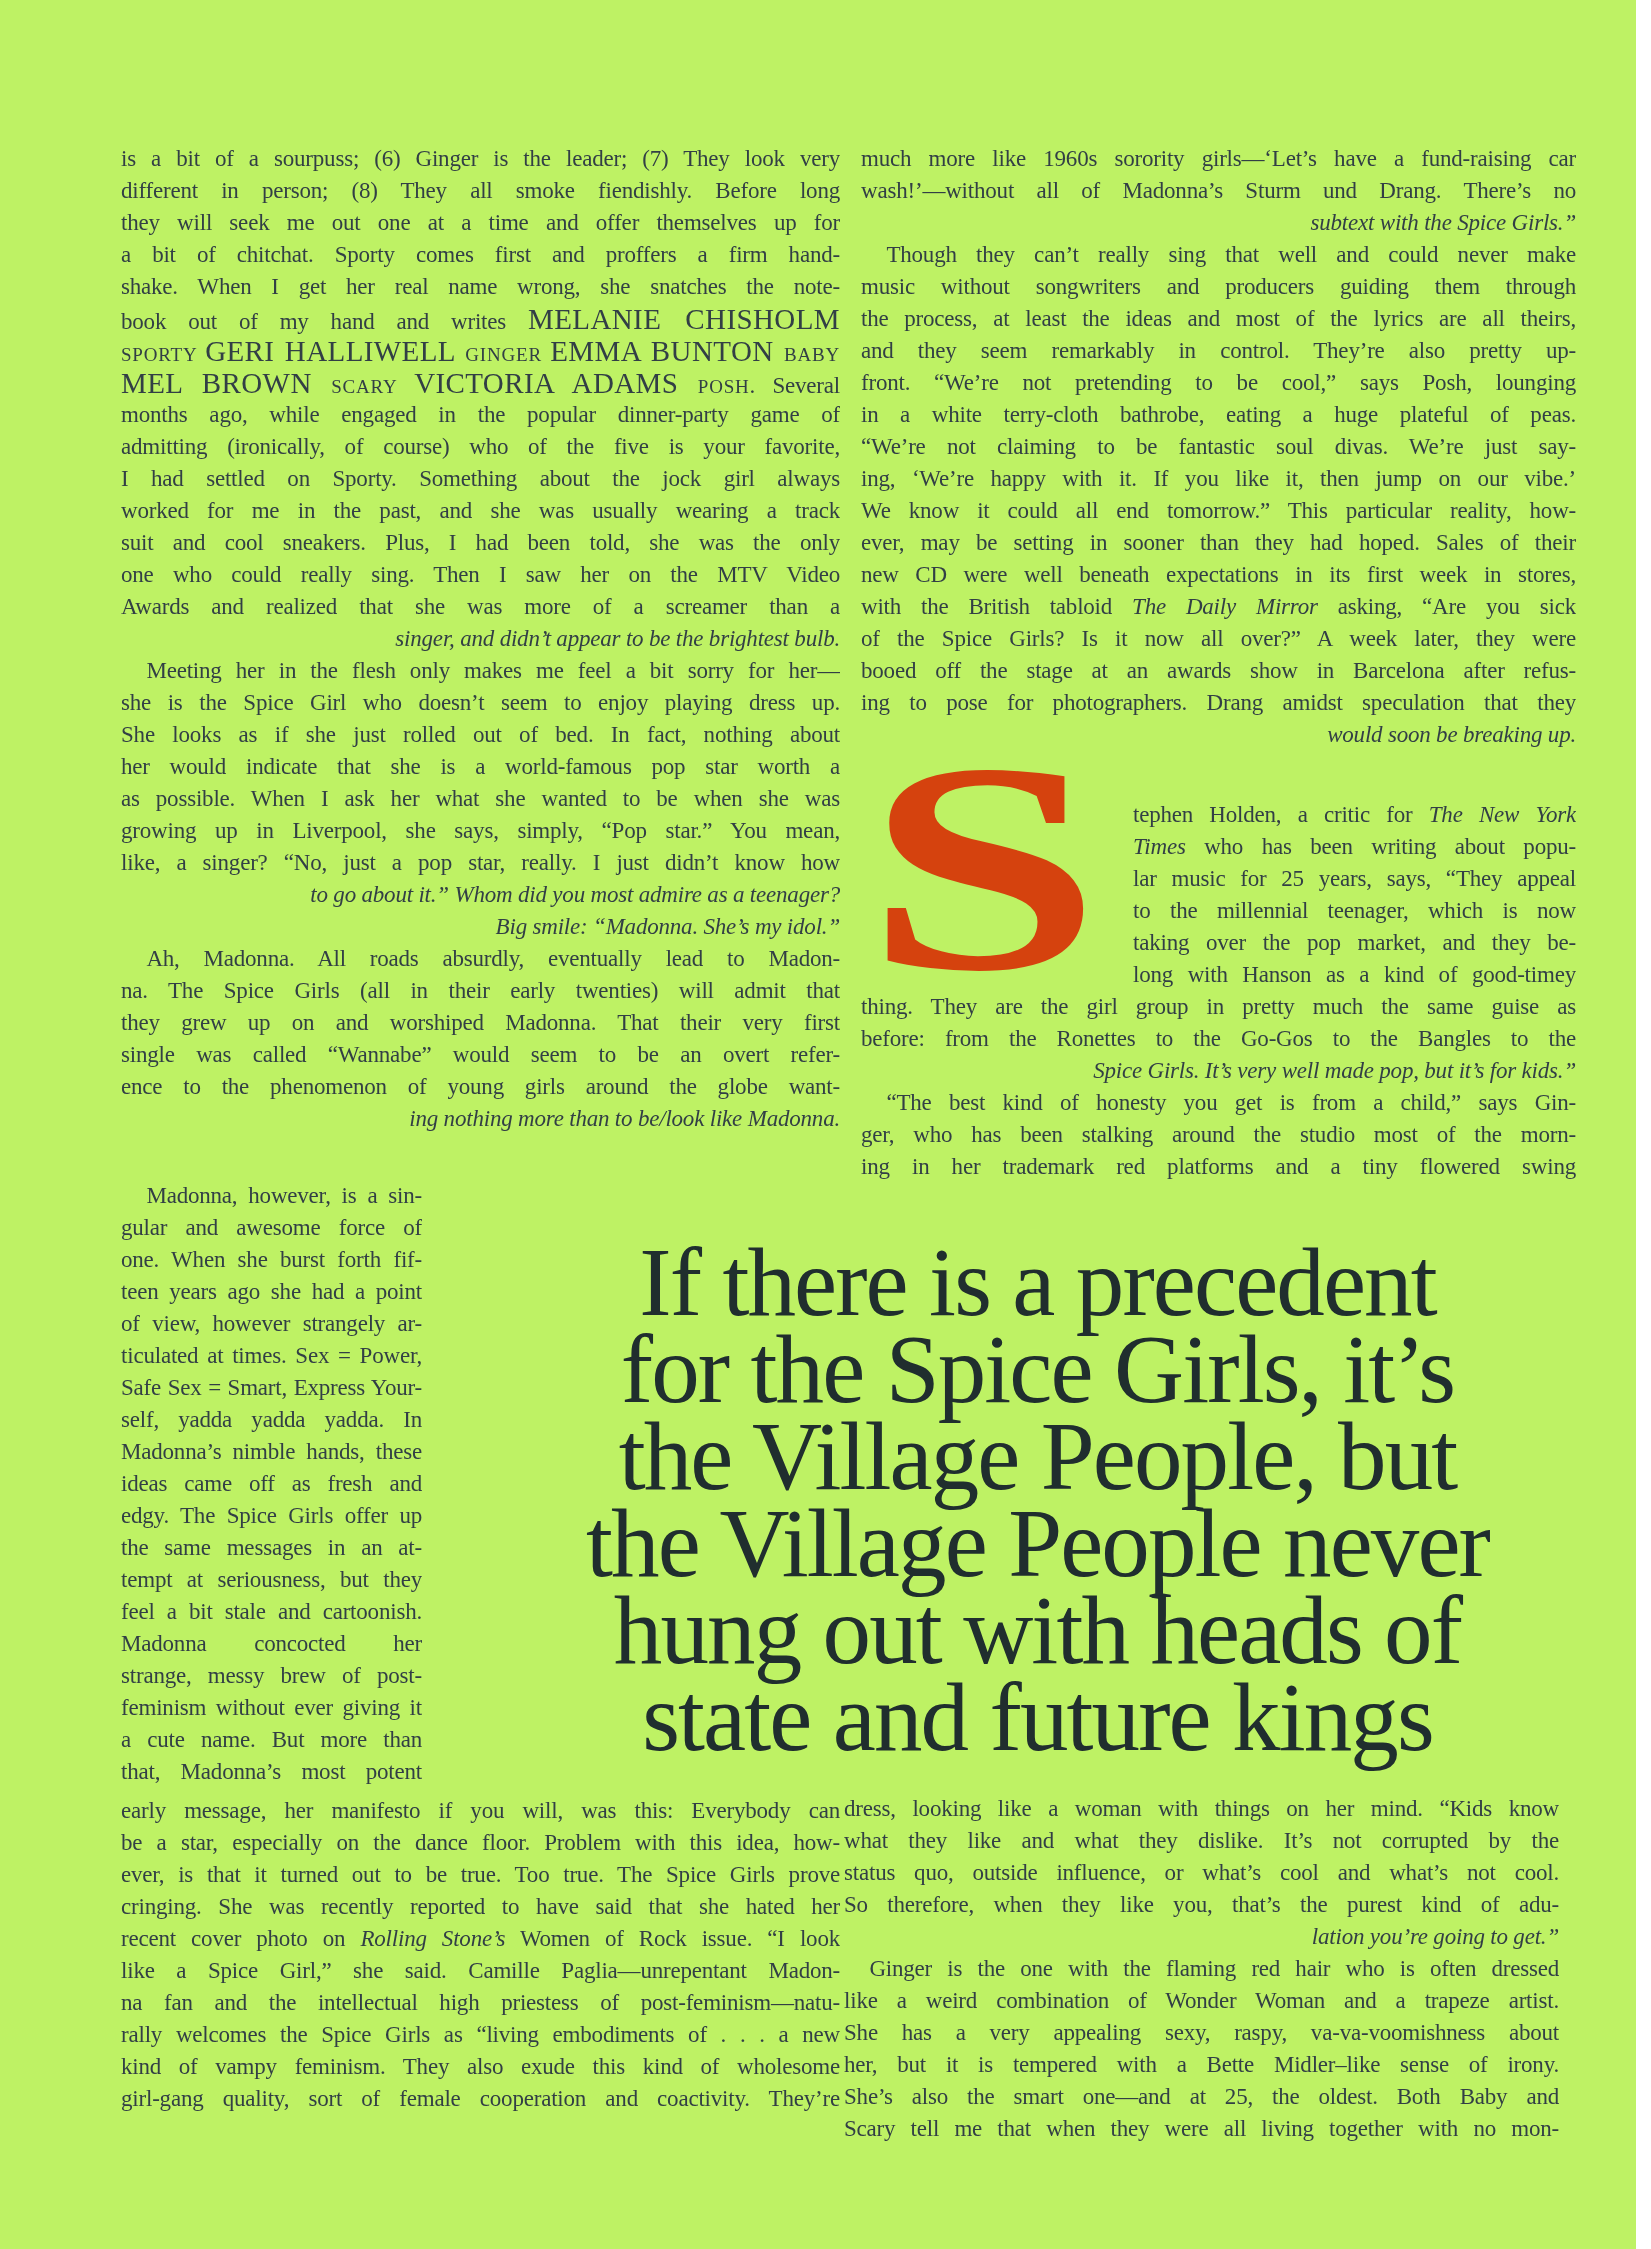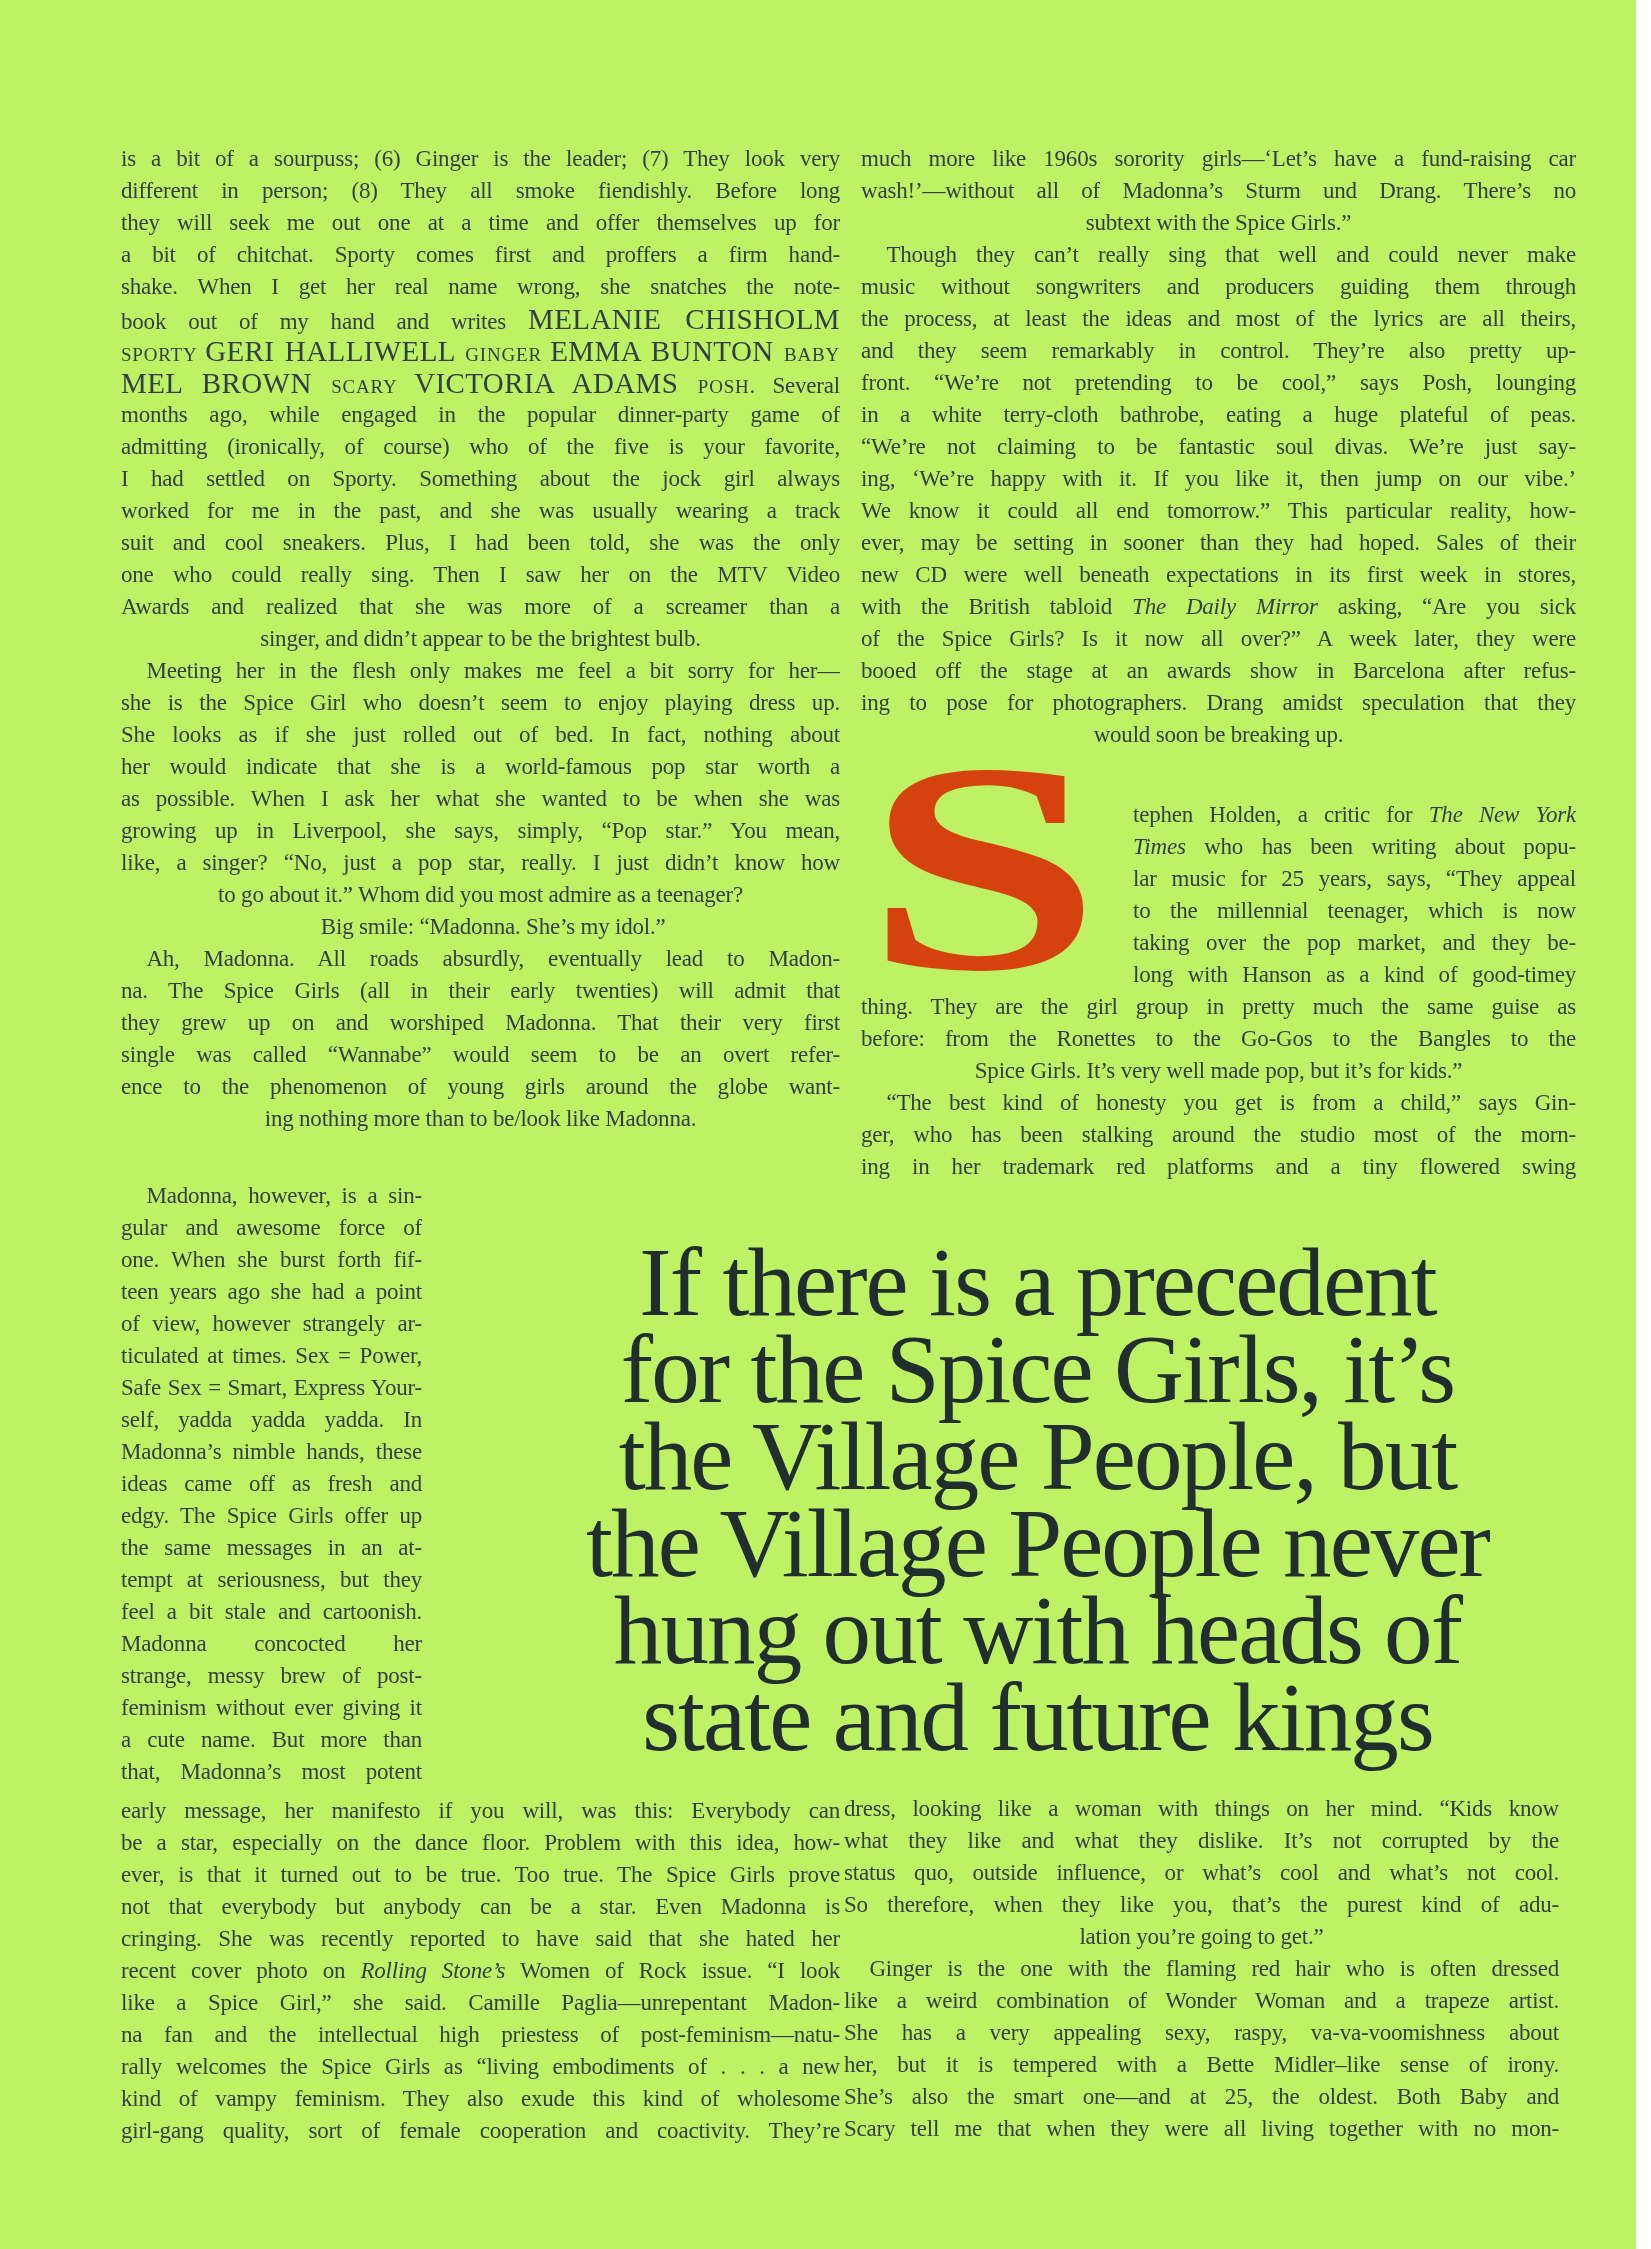--- a/index.html
+++ b/index.html
@@ -24,21 +24,21 @@
     text-align:justify;
     text-align-last:auto;
   }
   .jline::after{
     content:"";
     display:inline-block;
     width:100%;
     height:0;
     vertical-align:top;
   }
-  .jline.end{text-align:center;}
+  .jline.end{text-align:right;font-style:italic;}
   .jline.end::after{content:none;}
   .jline .i{font-style:italic;}
   .jline .nm{font-size:29px;letter-spacing:0.4px;}
   .jline .nick{font-size:19px;letter-spacing:0.8px;}
   .jline.ind{text-indent:25.4px;}
 
   #left-top{left:121px;top:143px;width:719px;}
   #left-narrow{left:121px;top:1180px;width:301px;}
   #left-bottom{left:121px;top:1795px;width:719px;}
 
@@ -135,21 +135,20 @@
       <div class="jline"><span>strange, messy brew of post-</span></div>
       <div class="jline"><span>feminism without ever giving it</span></div>
       <div class="jline"><span>a cute name. But more than</span></div>
       <div class="jline"><span>that, Madonna’s most potent</span></div>
     </div>
 
   <div id="left-bottom" class="textblock">
       <div class="jline"><span>early message, her manifesto if you will, was this: Everybody can</span></div>
       <div class="jline"><span>be a star, especially on the dance floor. Problem with this idea, how-</span></div>
       <div class="jline"><span>ever, is that it turned out to be true. Too true. The Spice Girls prove</span></div>
-      <div class="jline"><span>not that everybody but anybody can be a star. Even Madonna is</span></div>
       <div class="jline"><span>cringing. She was recently reported to have said that she hated her</span></div>
       <div class="jline"><span>recent cover photo on </span><span class="i">Rolling Stone’s</span><span> Women of Rock issue. “I look</span></div>
       <div class="jline"><span>like a Spice Girl,” she said. Camille Paglia—unrepentant Madon-</span></div>
       <div class="jline"><span>na fan and the intellectual high priestess of post-feminism—natu-</span></div>
       <div class="jline"><span>rally welcomes the Spice Girls as “living embodiments of . . . a new</span></div>
       <div class="jline"><span>kind of vampy feminism. They also exude this kind of wholesome</span></div>
       <div class="jline"><span>girl-gang quality, sort of female cooperation and coactivity. They’re</span></div>
     </div>
 
   <div id="right-top" class="textblock">

